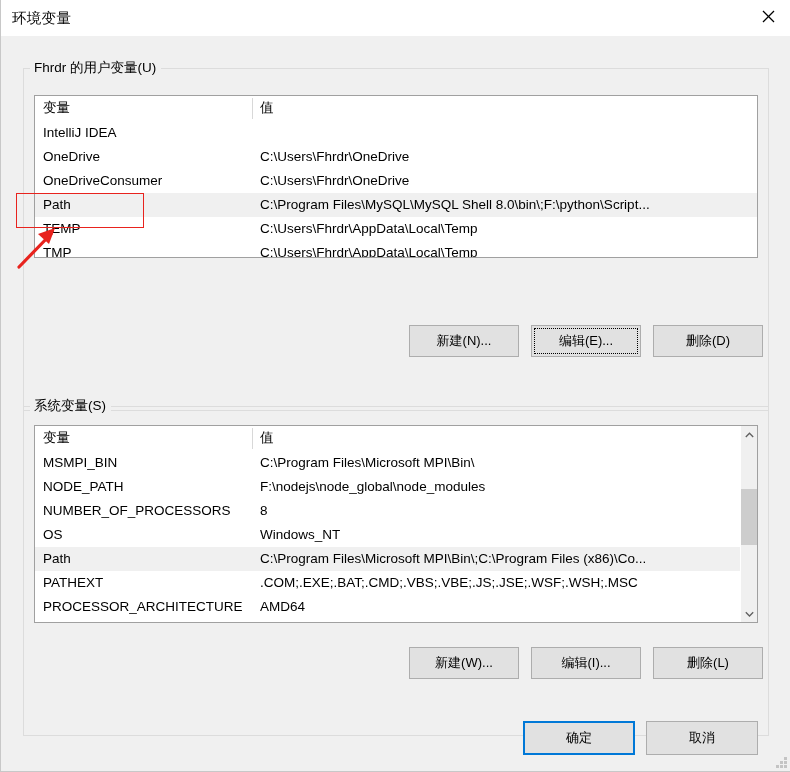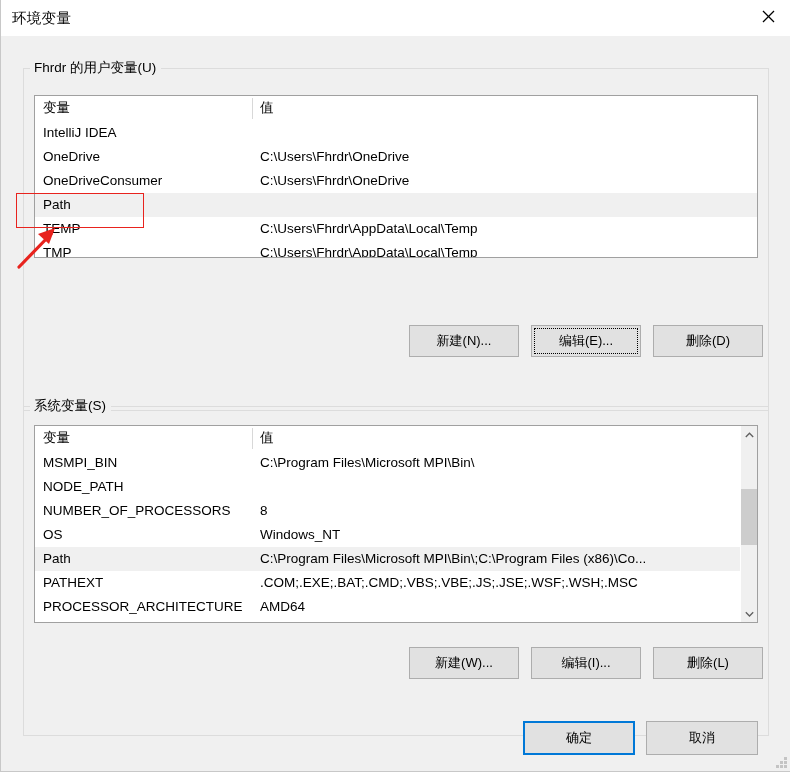--- a/index.html
+++ b/index.html
@@ -263,20 +263,21 @@
           <div class="lv-row">
             <div class="cell-name">OneDrive</div>
             <div class="cell-value">C:\Users\Fhrdr\OneDrive</div>
           </div>
           <div class="lv-row">
             <div class="cell-name">OneDriveConsumer</div>
             <div class="cell-value">C:\Users\Fhrdr\OneDrive</div>
           </div>
           <div class="lv-row selected">
             <div class="cell-name">Path</div>
+            <div class="cell-value">C:\Program Files\MySQL\MySQL Shell 8.0\bin\;F:\python\Script...</div>
           </div>
           <div class="lv-row">
             <div class="cell-name">TEMP</div>
             <div class="cell-value">C:\Users\Fhrdr\AppData\Local\Temp</div>
           </div>
           <div class="lv-row">
             <div class="cell-name">TMP</div>
             <div class="cell-value">C:\Users\Fhrdr\AppData\Local\Temp</div>
           </div>
         </div>
@@ -295,20 +296,21 @@
         <div class="col-var">变量</div>
         <div class="col-val">值</div>
       </div>
       <div class="lv-rows" id="system-rows">
           <div class="lv-row">
             <div class="cell-name">MSMPI_BIN</div>
             <div class="cell-value">C:\Program Files\Microsoft MPI\Bin\</div>
           </div>
           <div class="lv-row">
             <div class="cell-name">NODE_PATH</div>
+            <div class="cell-value">F:\nodejs\node_global\node_modules</div>
           </div>
           <div class="lv-row">
             <div class="cell-name">NUMBER_OF_PROCESSORS</div>
             <div class="cell-value">8</div>
           </div>
           <div class="lv-row">
             <div class="cell-name">OS</div>
             <div class="cell-value">Windows_NT</div>
           </div>
           <div class="lv-row selected">

